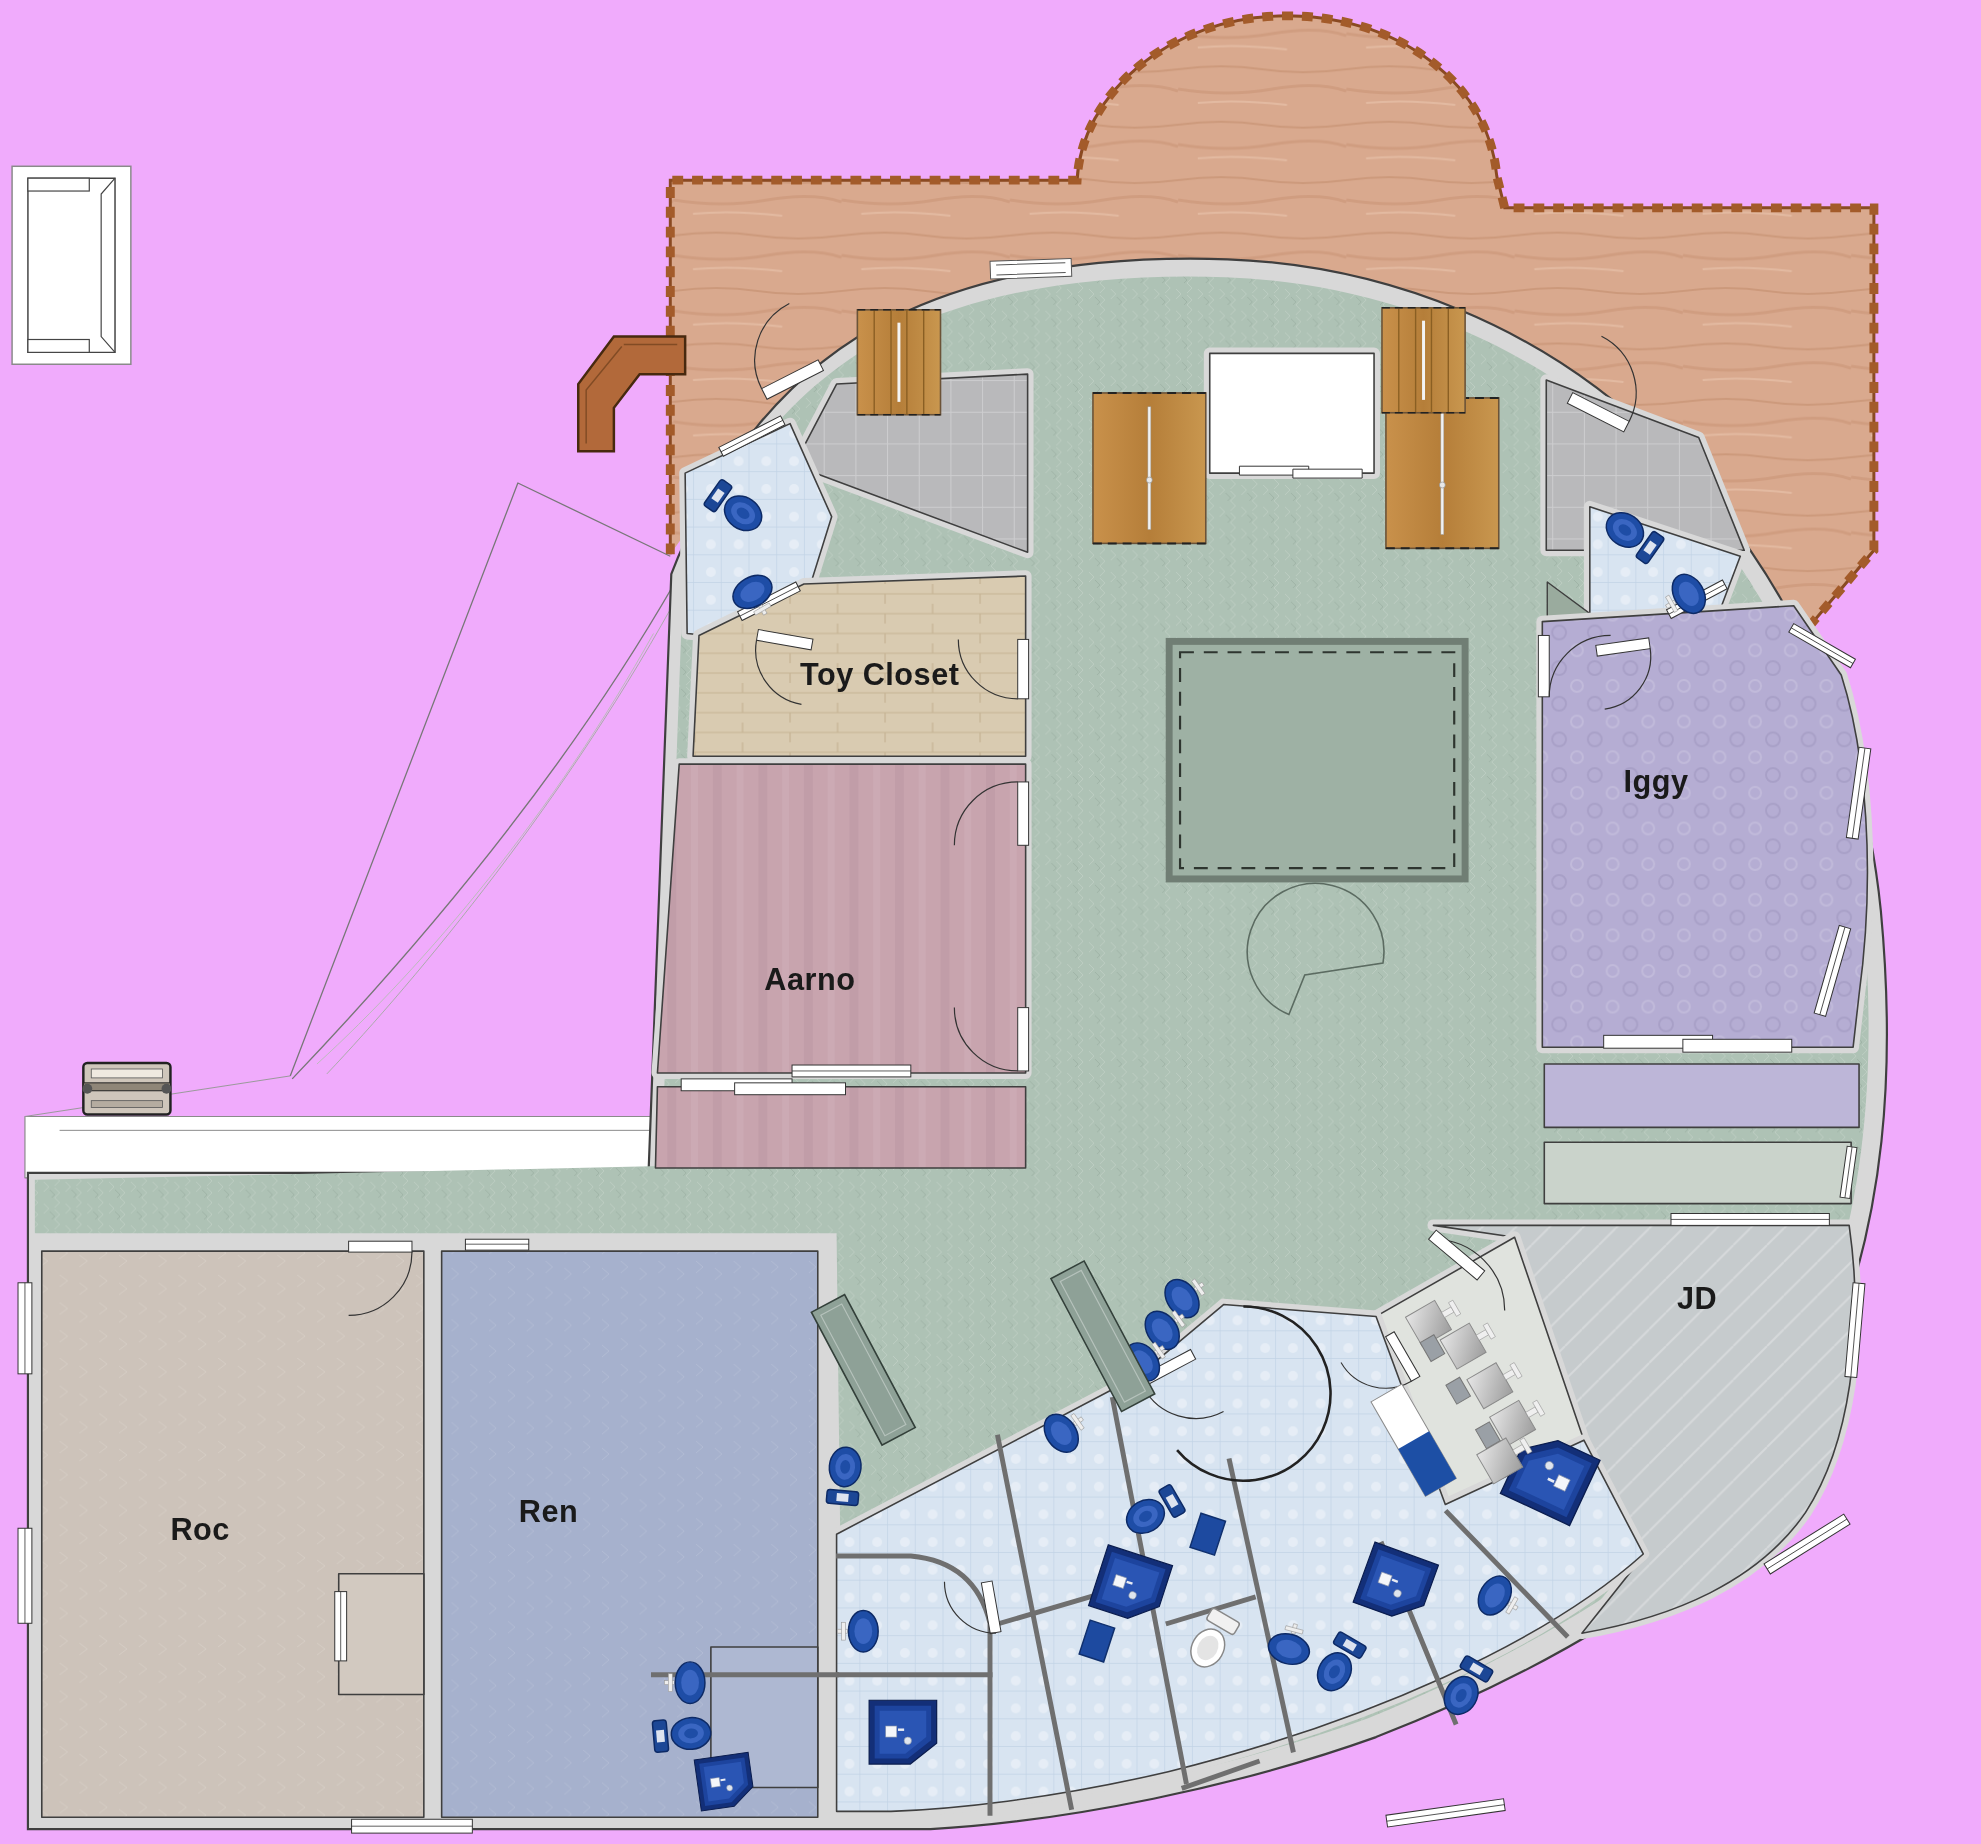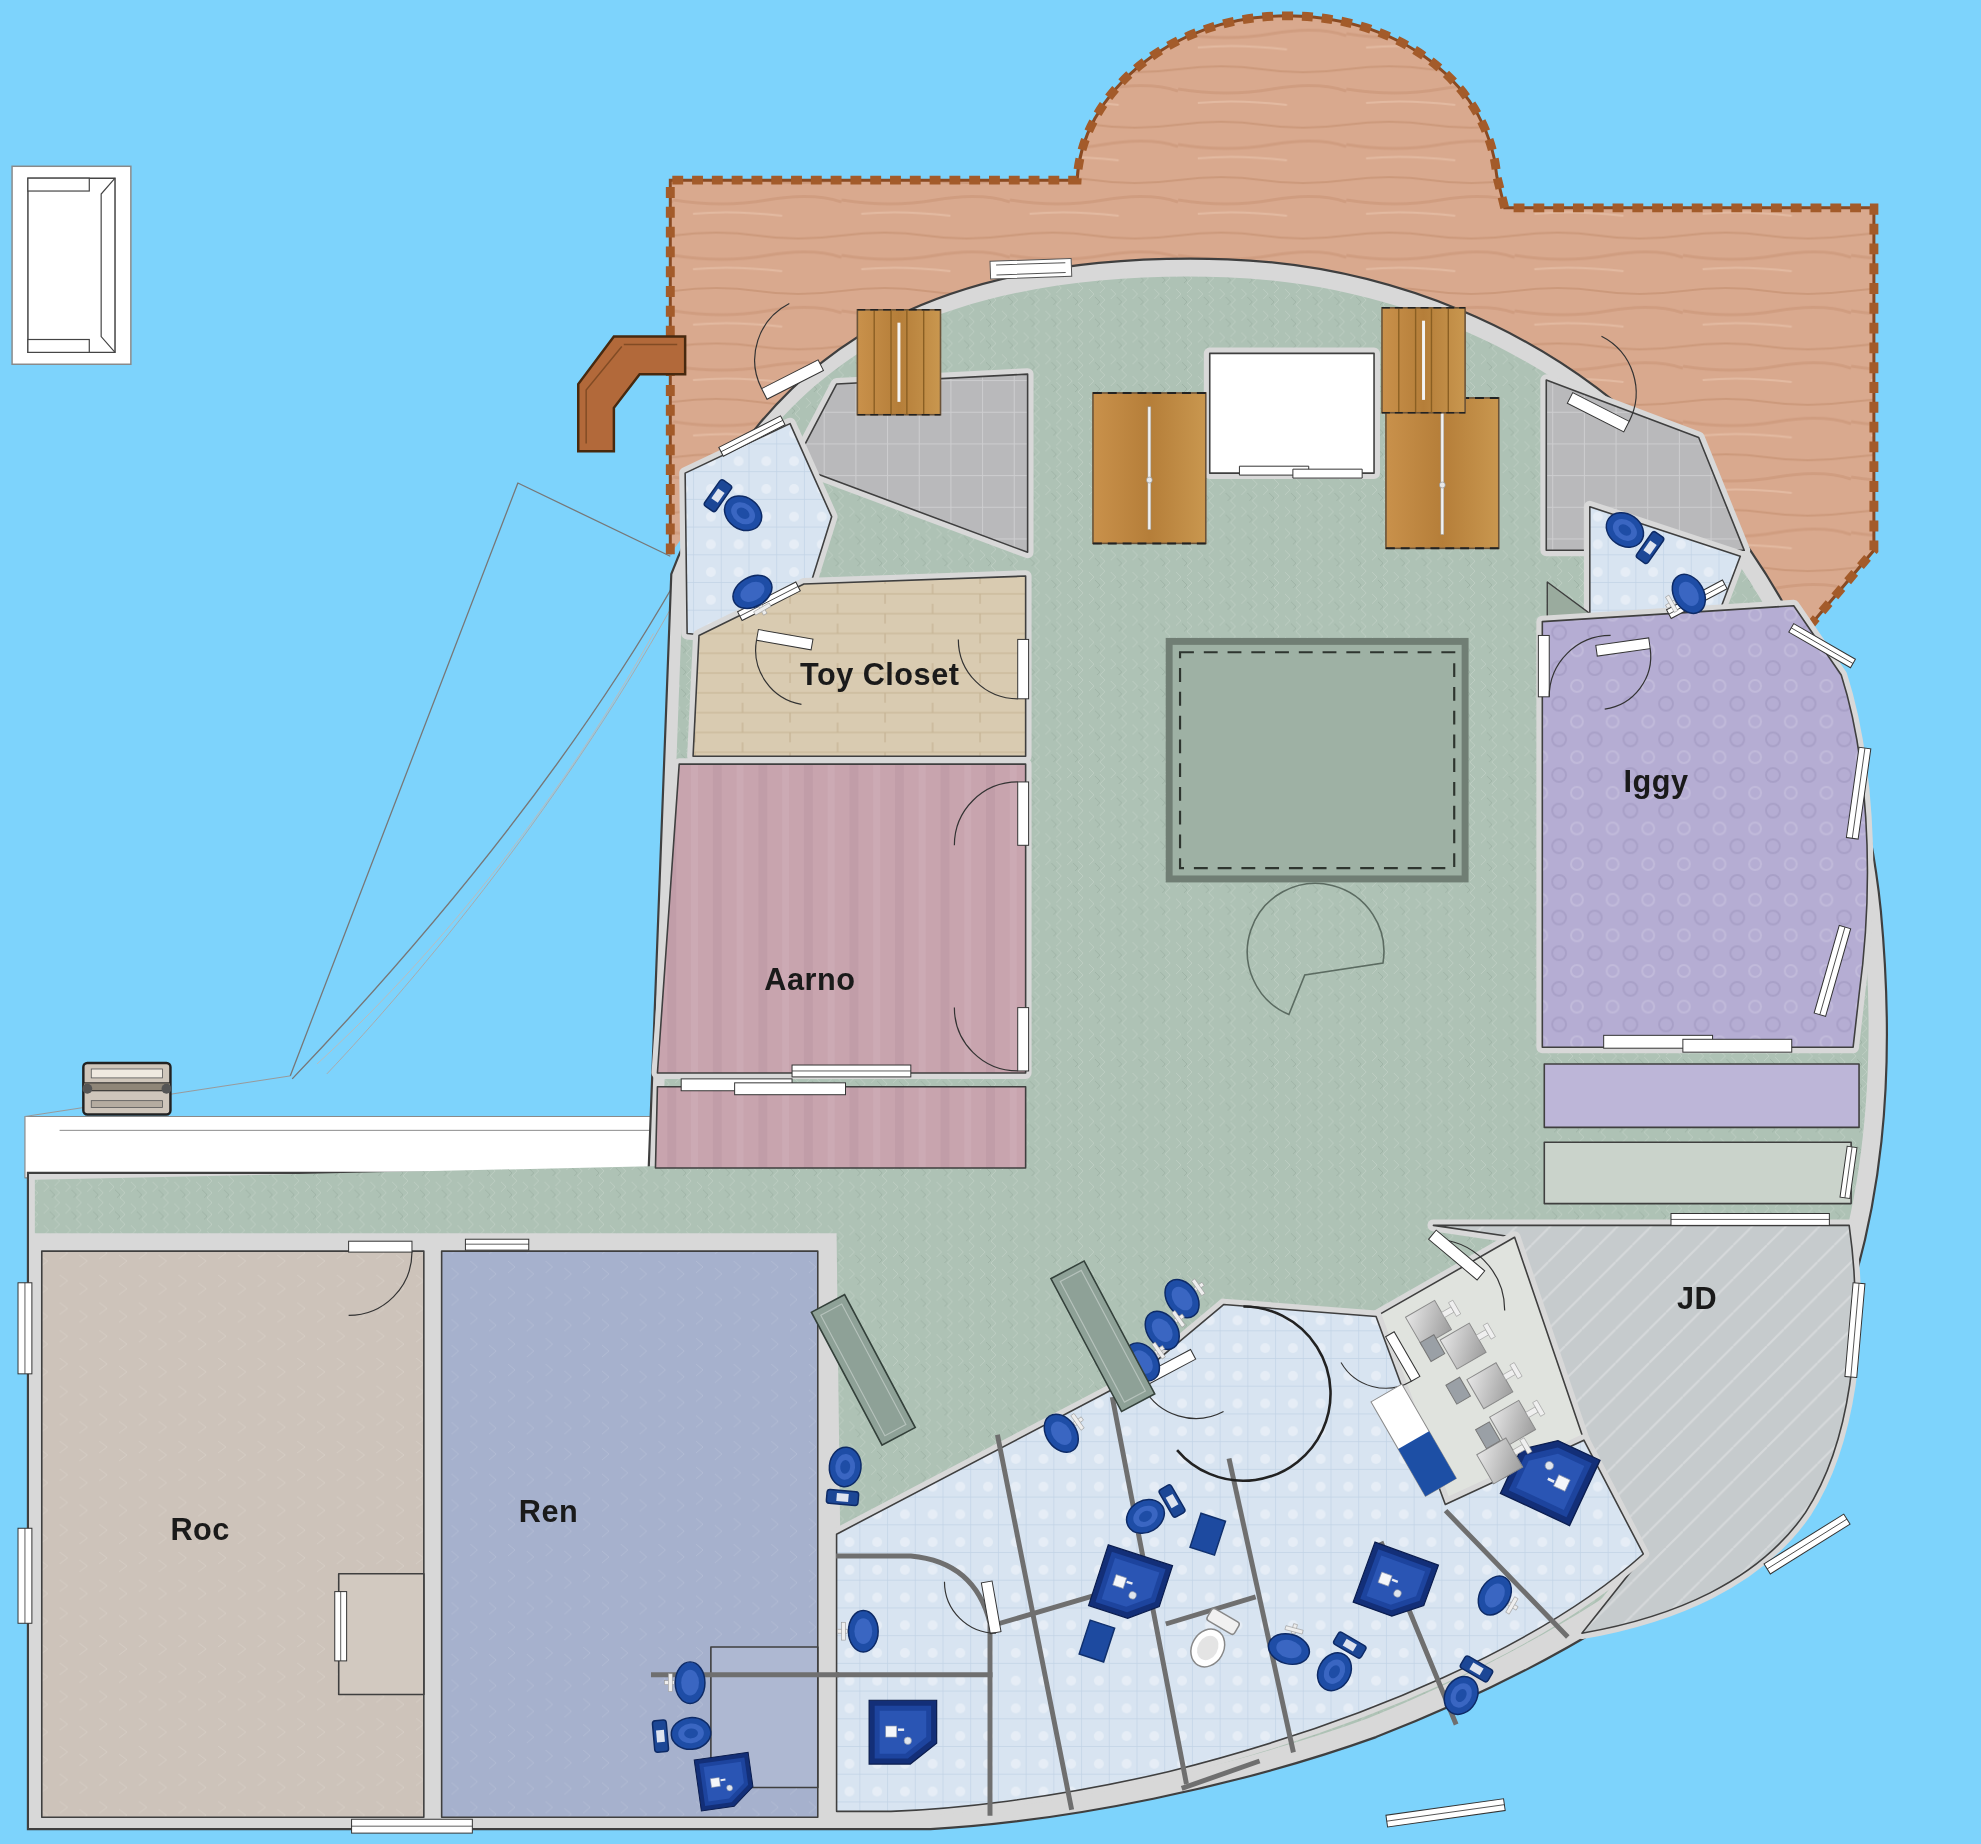--- a/index.html
+++ b/index.html
@@ -1,16 +1,16 @@
 <!DOCTYPE html>
 <html><head>
 <meta charset="utf-8">
 <style>
   html,body{margin:0;padding:0;background:#ffffff;}
-  .plan{position:relative;width:1981px;height:1844px;background:#7dd3fc;overflow:hidden;
+  .plan{position:relative;width:1981px;height:1844px;background:#f0abfc;overflow:hidden;
         font-family:"Liberation Sans",sans-serif;}
   svg{position:absolute;left:0;top:0;}
   text.room-label{font-family:"Liberation Sans",sans-serif;font-size:31px;font-weight:600;
                   fill:#1a1a1a;letter-spacing:.5px;}
 </style>
 </head>
 <body>
 
 <div class="plan">
 <svg width="1981" height="1844" viewBox="0 0 2001 1863" xmlns="http://www.w3.org/2000/svg">

